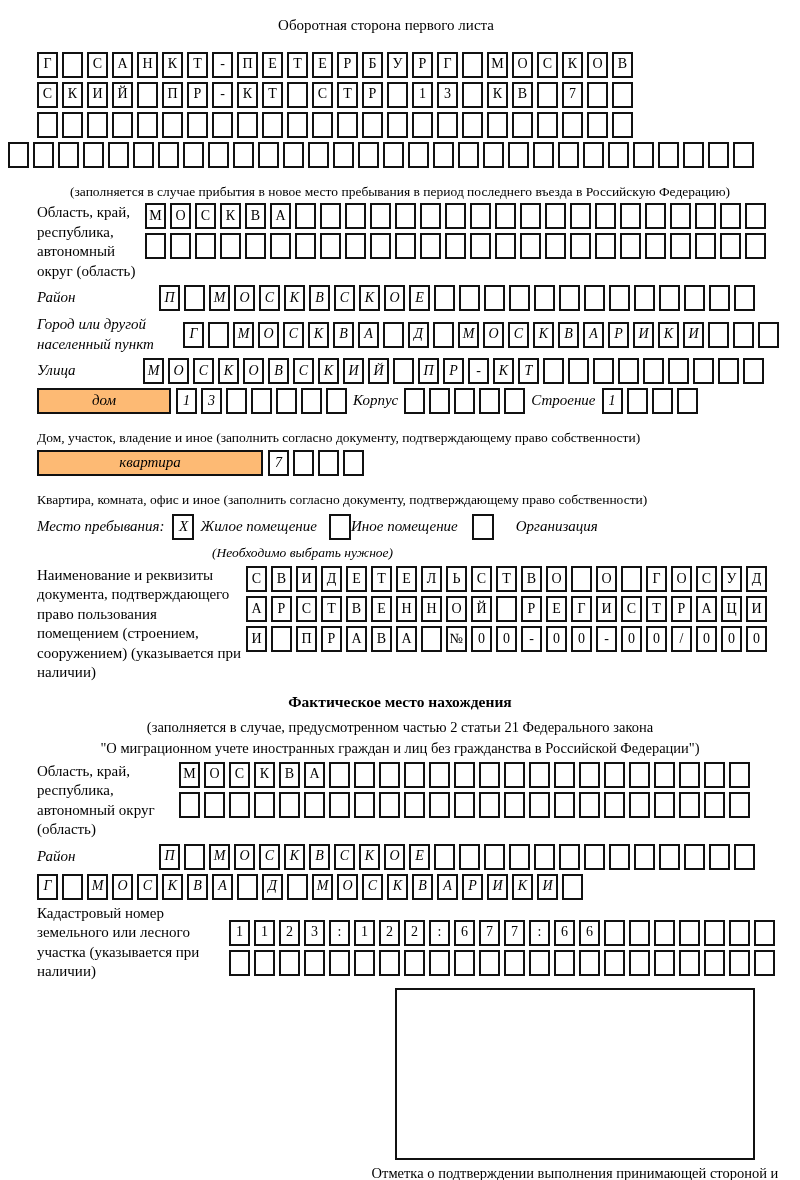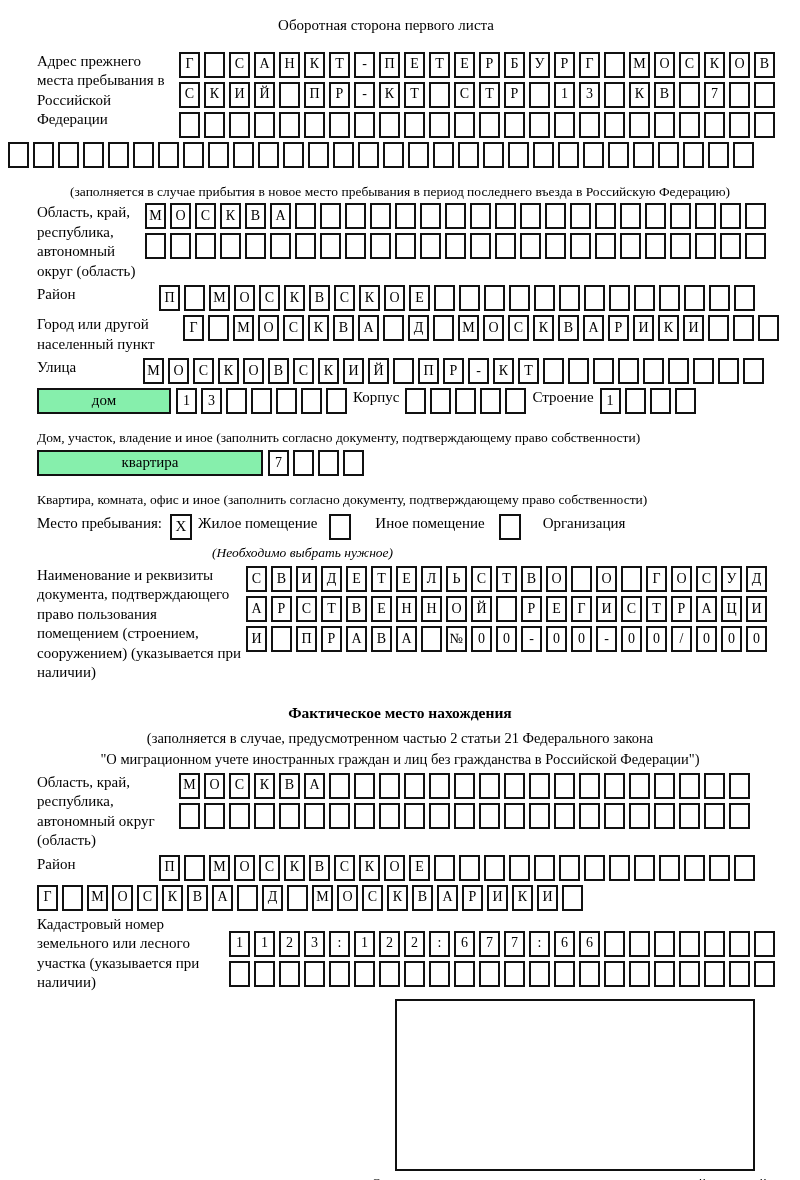--- a/index.html
+++ b/index.html
@@ -5,36 +5,36 @@
   html,body{margin:0;padding:0;background:#ffffff;}
   body{
     width:800px;height:1180px;
     font-family:"Liberation Serif","DejaVu Serif",serif;
     color:#000;font-size:15px;line-height:1.3;
     overflow:hidden;
   }
   .page{width:800px;position:relative;}
   .hdr{ text-align:center; padding:16px 28px 0 0; font-size:15px;}
   .frow{display:flex; margin-left:37px; margin-bottom:4px; align-items:flex-start;}
-  .frow.vcenter{align-items:flex-start;}
+  .frow.vcenter{align-items:center;font-style:italic;}
   .lbl{flex:none; padding-right:4px;}
   .cellcol{display:flex; flex-direction:column; gap:4px;}
   .cells{display:flex; gap:4px; flex:none;}
   .cell{
     flex:none; width:17px; height:22px; border:2px solid #111;
     display:flex; align-items:center; justify-content:center;
     font-size:14px; background:#fff;
   }
   .cb{
     flex:none; width:18px; height:22px; border:2px solid #111;
     display:flex; align-items:center; justify-content:center;
     font-size:15px; background:#fff;
   }
   .boxlabel{
-    flex:none; height:22px; border:2px solid #111; background:#86efac;
+    flex:none; height:22px; border:2px solid #111; background:#fdba74;
     display:flex; align-items:center; justify-content:center; font-size:15px;
   }
   .note{font-size:13.5px; margin:15px 0 3px 0;}
   .center{text-align:center;}
   .title{font-weight:bold; text-align:center; font-size:15.5px; margin:6px 0 6px 0;}
   .subnote{font-size:14.5px; text-align:center; margin:0 0 2px 0;}
   .inline-label{flex:none; padding:0 6px;}
   .stamp-box{
     width:356px; height:168px; border:2px solid #111; background:#fff;
     margin:6px 0 4px 395px;
@@ -46,21 +46,20 @@
   .mt16{margin-top:16px;}
 </style>
 </head>
 <body>
 
 <div class="page">
 
   <div class="hdr">Оборотная сторона первого листа</div>
 
   <div class="frow mt16">
-    <div class="lbl" style="width:138px">Адрес прежнего места пребывания в Российской Федерации</div>
     <div class="cellcol">
       <div class="cells">
           <span class="cell">Г</span>
           <span class="cell"></span>
           <span class="cell">С</span>
           <span class="cell">А</span>
           <span class="cell">Н</span>
           <span class="cell">К</span>
           <span class="cell">Т</span>
           <span class="cell">-</span>
@@ -359,21 +358,21 @@
         <span class="cell"></span>
       </div>
   </div>
   <div class="note" style="margin-left:37px">Квартира, комната, офис и иное (заполнить согласно документу, подтверждающему право собственности)</div>
 
   <div class="frow vcenter" style="margin-top:6px">
     <div class="lbl">Место пребывания:</div>
     <div class="cb" style="margin-left:4px">X</div>
     <div class="inline-label">Жилое помещение</div>
     <div class="cb" style="margin-left:6px"></div>
-    <div class="inline-label" style="padding-left:24px">Иное помещение</div>
+    <div class="inline-label" style="padding-left:0">Иное помещение</div>
     <div class="cb" style="margin-left:8px"></div>
     <div class="inline-label" style="padding-left:22px">Организация</div>
   </div>
   <div class="hint">(Необходимо выбрать нужное)</div>
 
   <div class="frow">
     <div class="lbl" style="width:205px">Наименование и реквизиты документа, подтверждающего право пользования помещением (строением, сооружением) (указывается при наличии)</div>
     <div class="cellcol">
       <div class="cells">
           <span class="cell">С</span>
@@ -440,21 +439,21 @@
           <span class="cell">0</span>
           <span class="cell">0</span>
           <span class="cell">/</span>
           <span class="cell">0</span>
           <span class="cell">0</span>
           <span class="cell">0</span>
         </div>
     </div>
   </div>
 
-  <div class="title" style="margin-top:20px">Фактическое место нахождения</div>
+  <div class="title" style="margin-top:9px">Фактическое место нахождения</div>
   <div class="subnote">(заполняется в случае, предусмотренном частью 2 статьи 21 Федерального закона</div>
   <div class="subnote">"О миграционном учете иностранных граждан и лиц без гражданства в Российской Федерации")</div>
 
   <div class="frow" style="margin-top:4px">
     <div class="lbl" style="width:138px">Область, край, республика, автономный округ (область)</div>
     <div class="cellcol">
       <div class="cells">
           <span class="cell">М</span>
           <span class="cell">О</span>
           <span class="cell">С</span>

